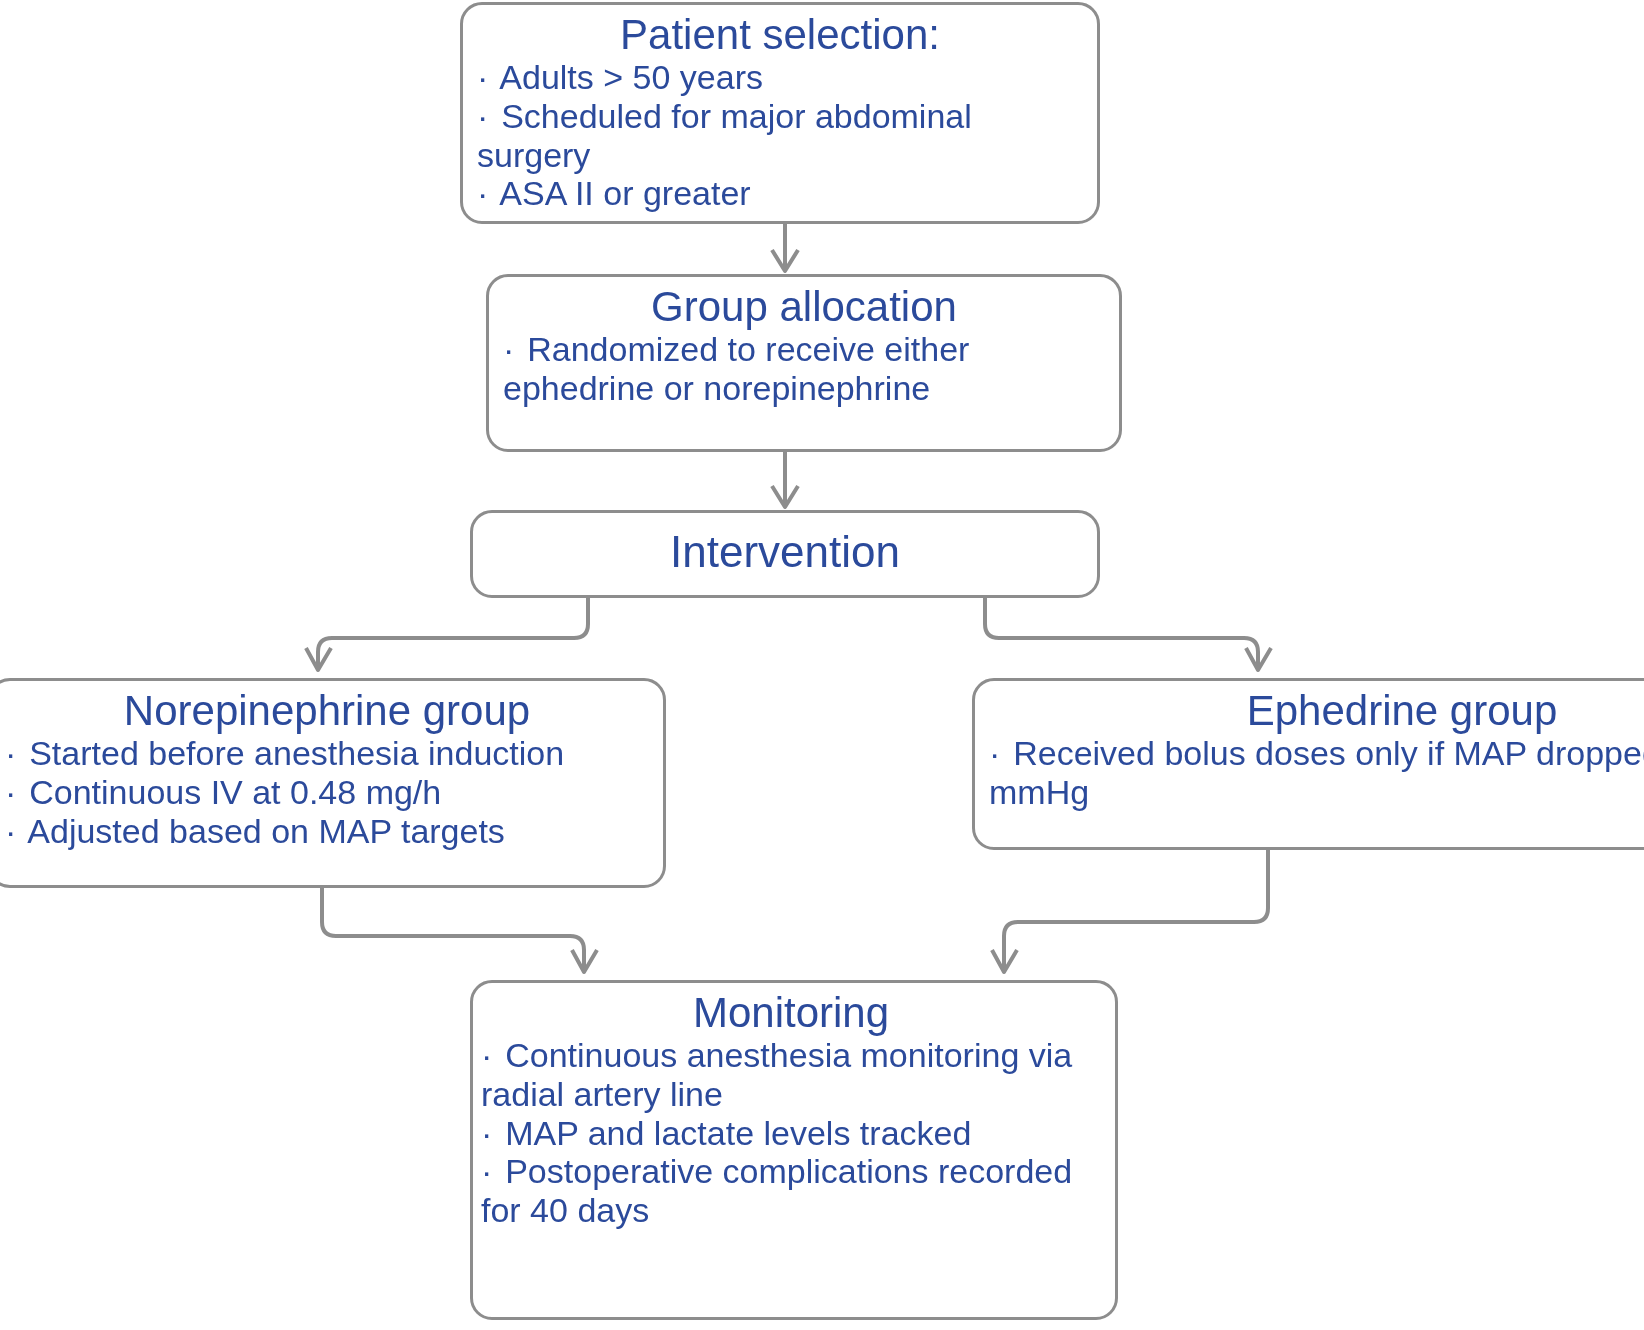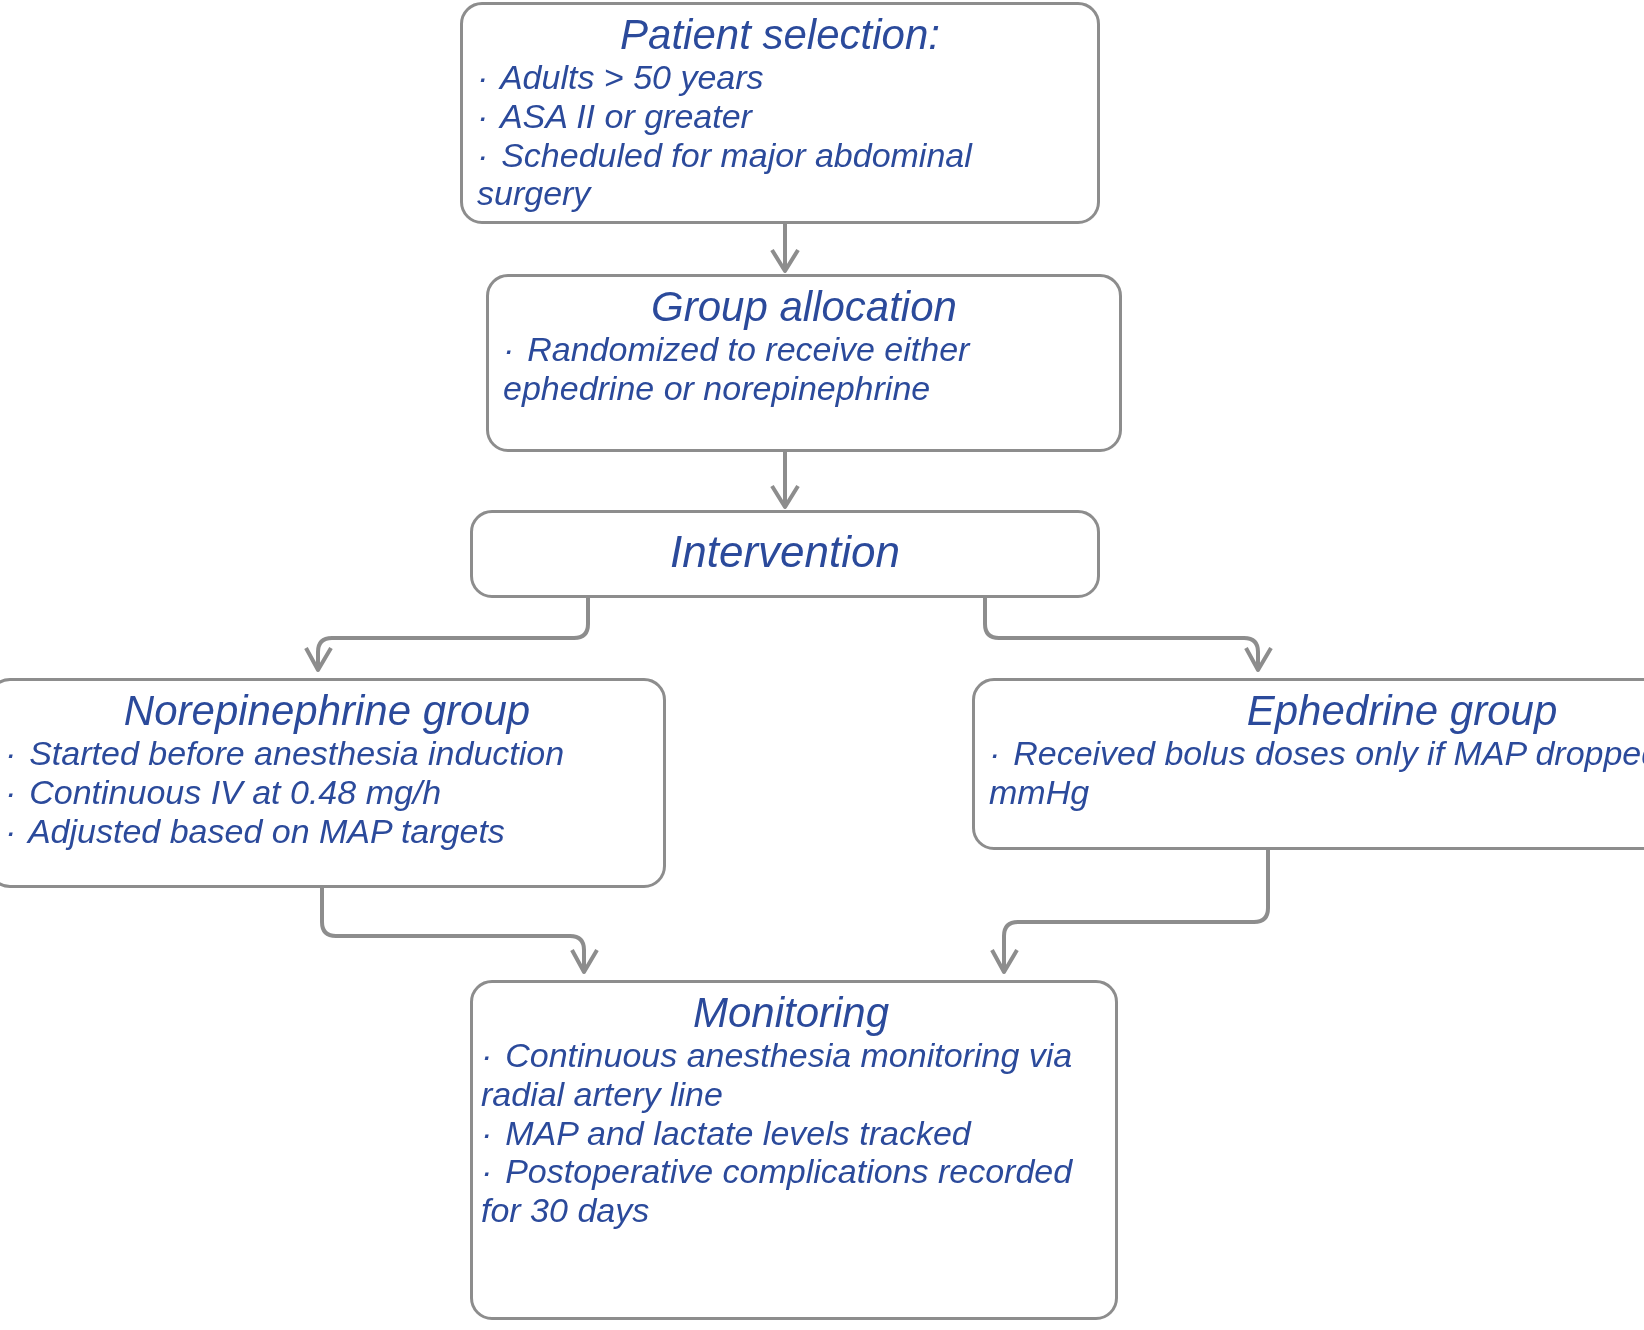--- a/index.html
+++ b/index.html
@@ -13,21 +13,20 @@
   }
   #wires{position:absolute;left:0;top:0;width:1644px;height:1330px;}
   .node{
     position:absolute;
     box-sizing:border-box;
     background:#ffffff;
     border:3px solid #8d8d8d;
     border-radius:22px;
     color:#2b4a9b;
     padding:6px 14px 10px 14px;
-    font-style:italic;
   }
   .node-title{
     text-align:center;
     font-size:42px;
     line-height:1.12;
     font-weight:400;
     color:#2b4a9b;
     white-space:nowrap;
   }
   .node-body{
@@ -76,23 +75,23 @@
       <path d="M 992 950 L 1004 972 L 1017 950" stroke-width="4"></path>
     </g>
   </svg>
 
   <div class="node" id="node-patient-selection">
     <div class="node-title">Patient selection:</div>
     <div class="node-body">
       <span class="li"><span class="bul">·</span>
         <span>Adults &gt; 50 years</span></span>
       <span class="li"><span class="bul">·</span>
+        <span>Scheduled for major abdominal surgery</span></span>
+      <span class="li"><span class="bul">·</span>
         <span>ASA II or greater</span></span>
-      <span class="li"><span class="bul">·</span>
-        <span>Scheduled for major abdominal surgery</span></span>
     </div>
   </div>
 
   <div class="node" id="node-group-allocation">
     <div class="node-title">Group allocation</div>
     <div class="node-body">
       <span class="li"><span class="bul">·</span>
         <span>Randomized to receive either ephedrine or norepinephrine</span></span>
     </div>
   </div>
@@ -122,17 +121,17 @@
   </div>
 
   <div class="node" id="node-monitoring">
     <div class="node-title">Monitoring</div>
     <div class="node-body">
       <span class="li"><span class="bul">·</span>
         <span>Continuous anesthesia monitoring via radial artery line</span></span>
       <span class="li"><span class="bul">·</span>
         <span>MAP and lactate levels tracked</span></span>
       <span class="li"><span class="bul">·</span>
-        <span>Postoperative complications recorded for 30 days</span></span>
+        <span>Postoperative complications recorded for 40 days</span></span>
     </div>
   </div>
 
 </div>
 
 </body></html>

